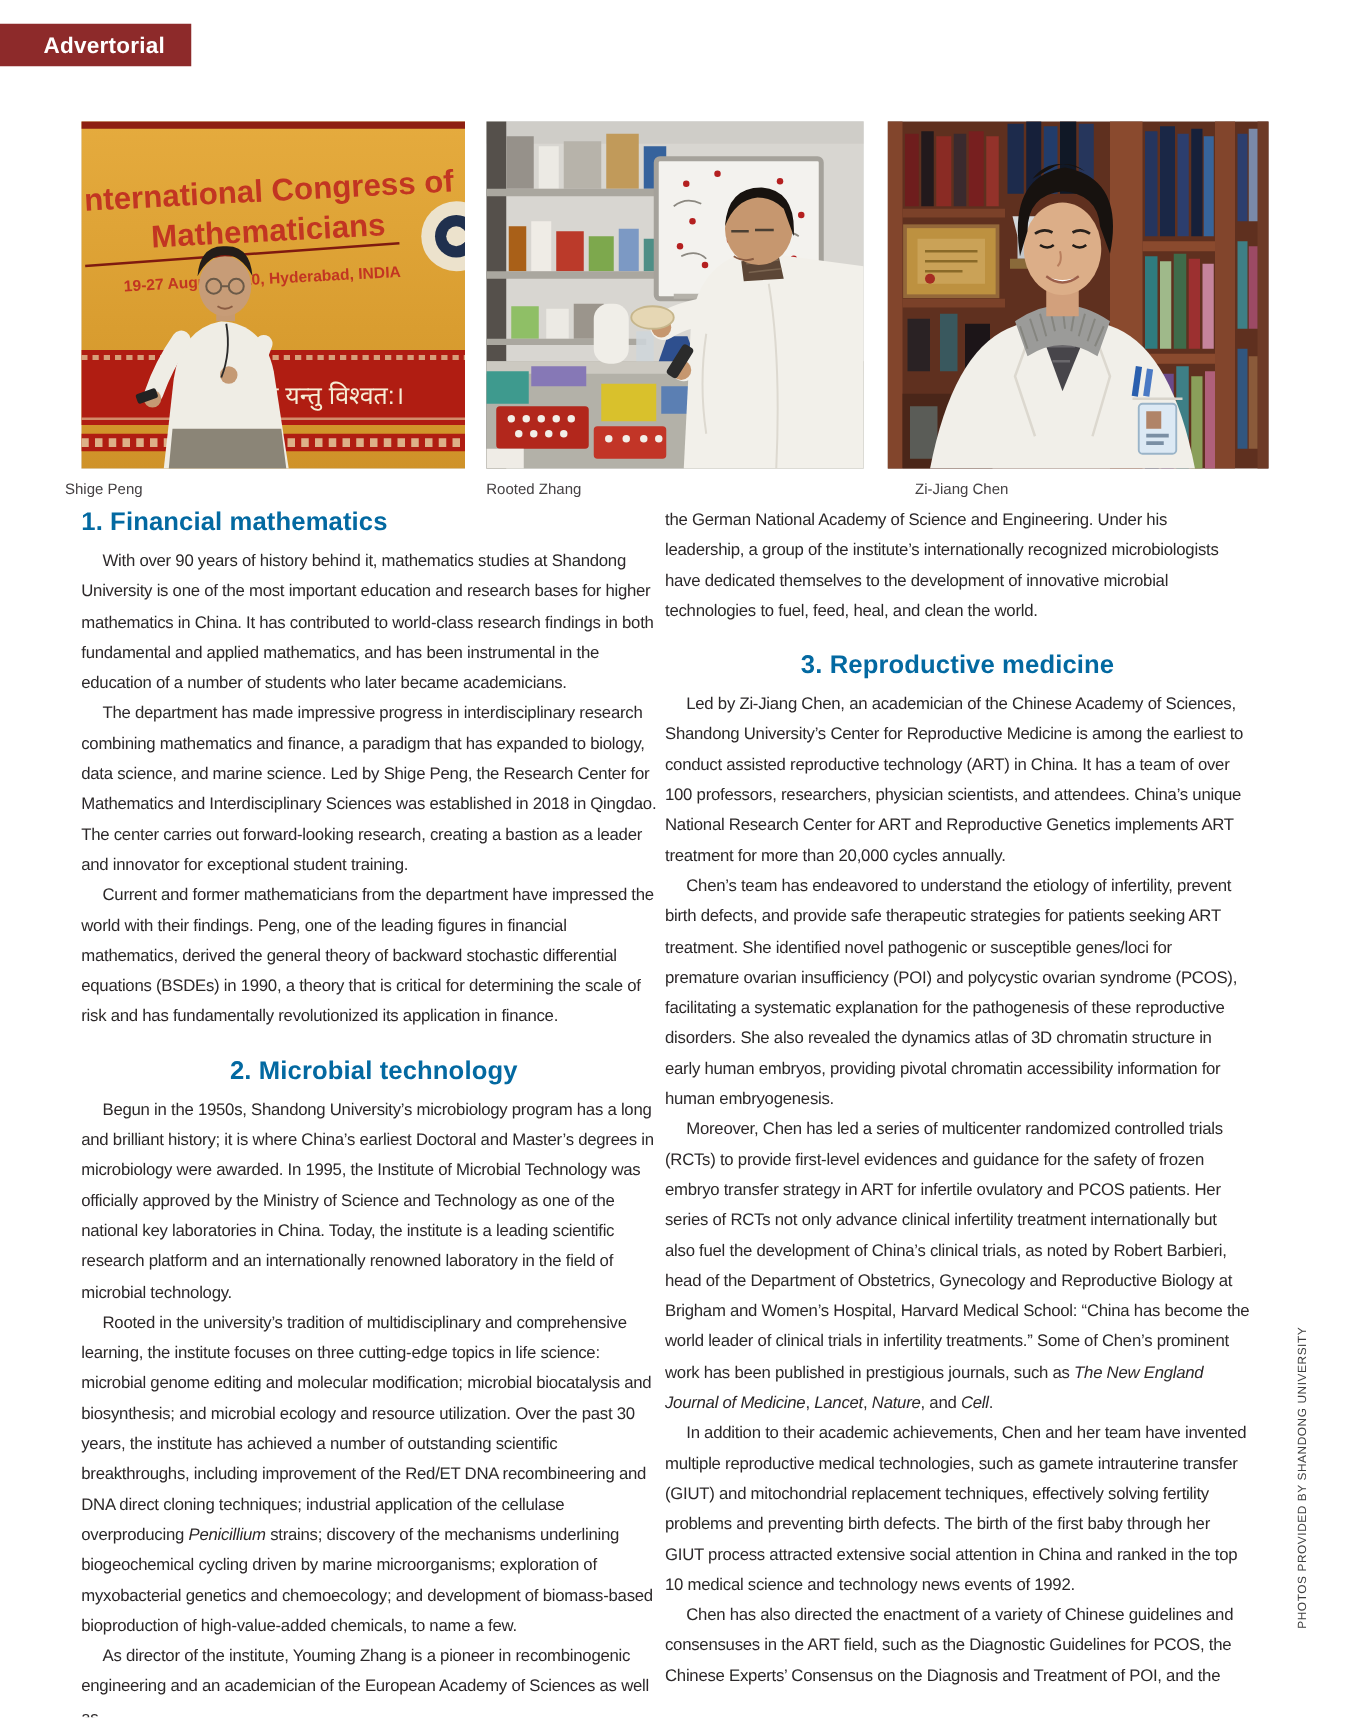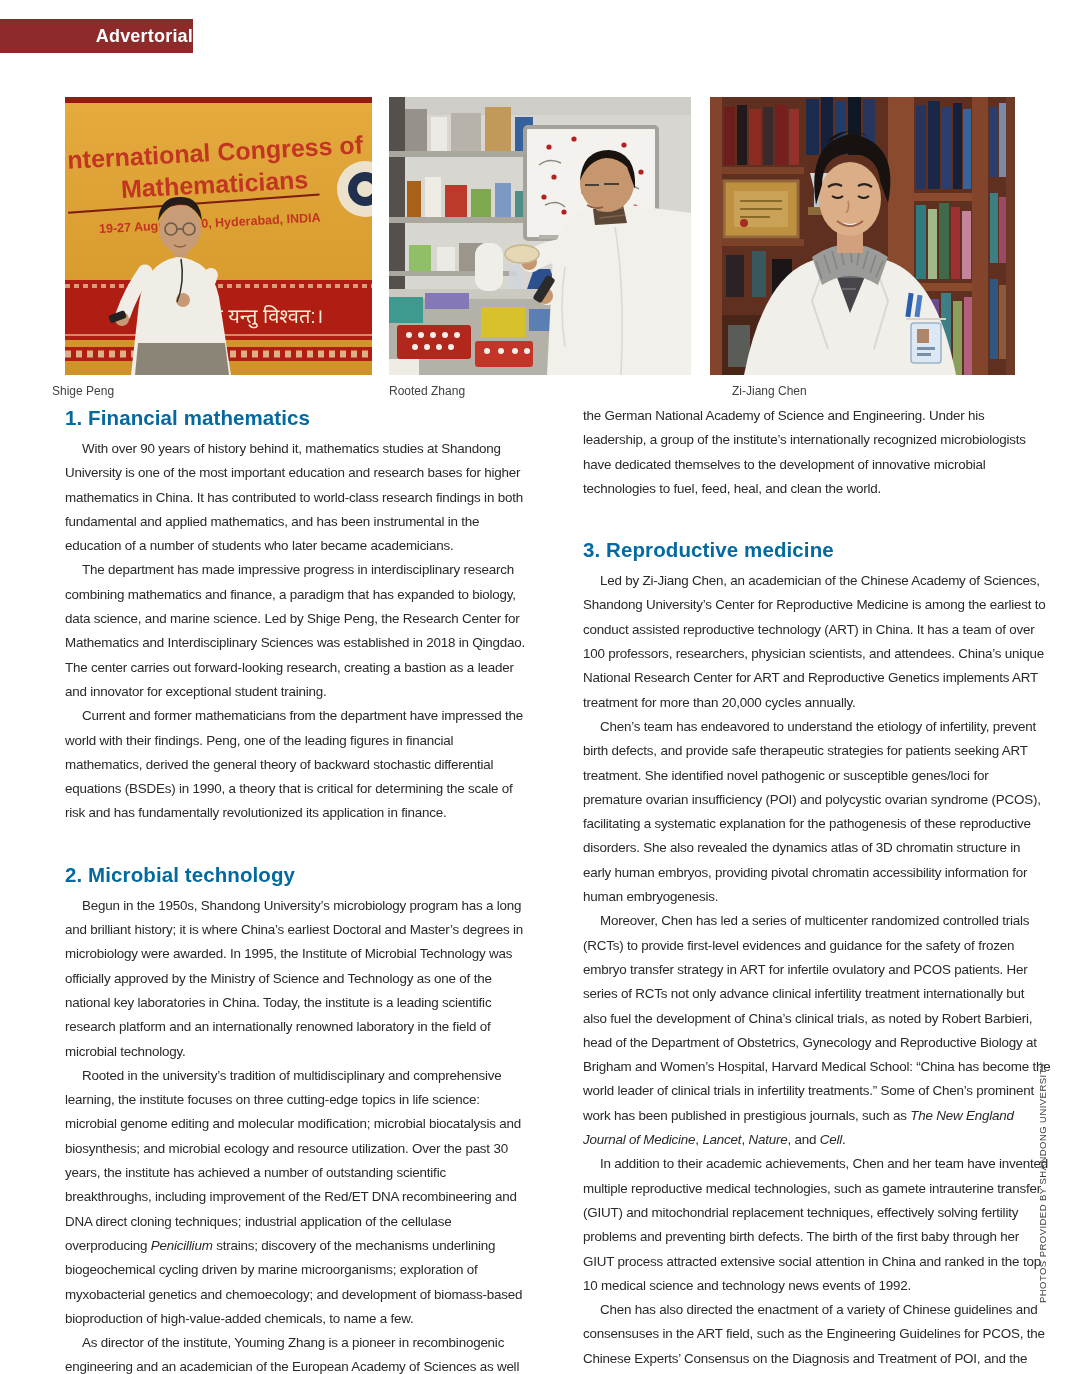--- a/index.html
+++ b/index.html
@@ -1,36 +1,36 @@
 <!DOCTYPE html>
 <html><head>
 <meta charset="utf-8">
 <style>
   html,body{margin:0;padding:0;background:#ffffff;}
   .page{position:relative;width:1080px;height:1374px;background:#ffffff;overflow:hidden;
         font-family:"Liberation Sans","DejaVu Sans",sans-serif;}
-  .banner{position:absolute;left:0;top:19px;width:193px;height:34px;background:#8d2a2a;
+  .banner{position:absolute;left:0;top:19px;width:153px;height:34px;background:#8d2a2a;
           color:#ffffff;font-weight:bold;font-size:18px;line-height:34px;text-align:right;
-          box-sizing:border-box;letter-spacing:.2px;}
+          padding-right:21px;box-sizing:border-box;letter-spacing:.2px;}
   .photo{position:absolute;top:97px;height:278px;overflow:hidden;background:#ddd;}
   .photo svg{display:block;width:100%;height:100%;}
   .p1{left:65px;width:307px;}
   .p2{left:389px;width:302px;}
   .p3{left:710px;width:305px;}
   .caption{position:absolute;top:384px;font-size:12px;color:#454143;}
   .c1{left:52px}.c2{left:389px}.c3{left:732px}
   .col{position:absolute;top:404px;width:468px;color:#2c2829;font-size:13.4px;
        line-height:24.3px;letter-spacing:-.2px;text-align:left;}
   .col-left{left:65px}
-  .col-right{left:583px}
+  .col-right{left:532px}
   .col p{margin:0;text-indent:17px;}
   .col p.noindent{text-indent:0;}
   h2.sec{margin:0 0 6px 0;font-size:20.5px;line-height:27px;color:#0369a1;
          font-weight:bold;letter-spacing:.1px;}
-  h2.sec.mt{margin-top:35px;}
+  h2.sec.mt{margin-top:17px;text-align:center;}
   .credit{position:absolute;left:1037px;top:1303px;transform:rotate(-90deg);
           transform-origin:0 0;font-size:9.5px;letter-spacing:.45px;color:#3d3d3d;
           white-space:nowrap;}
   i{font-style:italic;}
 </style>
 </head>
 <body>
 
 <div class="page">
 
@@ -273,18 +273,18 @@
     <p>As director of the institute, Youming Zhang is a pioneer in recombinogenic engineering and an academician of the European Academy of Sciences as well as</p>
   </div>
 
   <div class="col col-right">
     <p class="noindent">the German National Academy of Science and Engineering. Under his leadership, a group of the institute’s internationally recognized microbiologists have dedicated themselves to the development of innovative microbial technologies to fuel, feed, heal, and clean the world.</p>
     <h2 class="sec mt">3. Reproductive medicine</h2>
     <p>Led by Zi-Jiang Chen, an academician of the Chinese Academy of Sciences, Shandong University’s Center for Reproductive Medicine is among the earliest to conduct assisted reproductive technology (ART) in China. It has a team of over 100 professors, researchers, physician scientists, and attendees. China’s unique National Research Center for ART and Reproductive Genetics implements ART treatment for more than 20,000 cycles annually.</p>
     <p>Chen’s team has endeavored to understand the etiology of infertility, prevent birth defects, and provide safe therapeutic strategies for patients seeking ART treatment. She identified novel pathogenic or susceptible genes/loci for premature ovarian insufficiency (POI) and polycystic ovarian syndrome (PCOS), facilitating a systematic explanation for the pathogenesis of these reproductive disorders. She also revealed the dynamics atlas of 3D chromatin structure in early human embryos, providing pivotal chromatin accessibility information for human embryogenesis.</p>
     <p><span>Moreover, Chen has led a series of multicenter randomized controlled trials (RCTs) to provide first-level evidences and guidance for the safety of frozen embryo transfer strategy in ART for infertile ovulatory and PCOS patients. Her series of RCTs not only advance clinical infertility treatment internationally but also fuel the development of China’s clinical trials, as noted by Robert Barbieri, head of the Department of Obstetrics, Gynecology and Reproductive Biology at Brigham and Women’s Hospital, Harvard Medical School: “China has become the world leader of clinical trials in infertility treatments.” Some of Chen’s prominent work has been published in prestigious journals, such as </span><i>The New England Journal of Medicine</i><span>, </span><i>Lancet</i><span>, </span><i>Nature</i><span>, and </span><i>Cell</i><span>.</span></p>
     <p>In addition to their academic achievements, Chen and her team have invented multiple reproductive medical technologies, such as gamete intrauterine transfer (GIUT) and mitochondrial replacement techniques, effectively solving fertility problems and preventing birth defects. The birth of the first baby through her GIUT process attracted extensive social attention in China and ranked in the top 10 medical science and technology news events of 1992.</p>
-    <p>Chen has also directed the enactment of a variety of Chinese guidelines and consensuses in the ART field, such as the Engineering Guidelines for PCOS, the Chinese Experts’ Consensus on the Diagnosis and Treatment of POI, and the</p>
+    <p>Chen has also directed the enactment of a variety of Chinese guidelines and consensuses in the ART field, such as the Diagnostic Guidelines for PCOS, the Chinese Experts’ Consensus on the Diagnosis and Treatment of POI, and the</p>
   </div>
 
   <div class="credit">PHOTOS PROVIDED BY SHANDONG UNIVERSITY</div>
 
 </div>
 
 </body></html>

